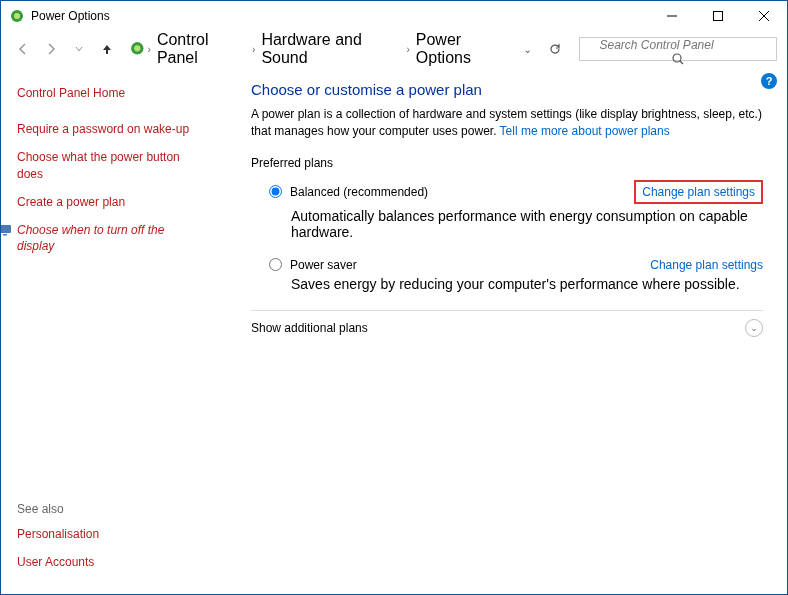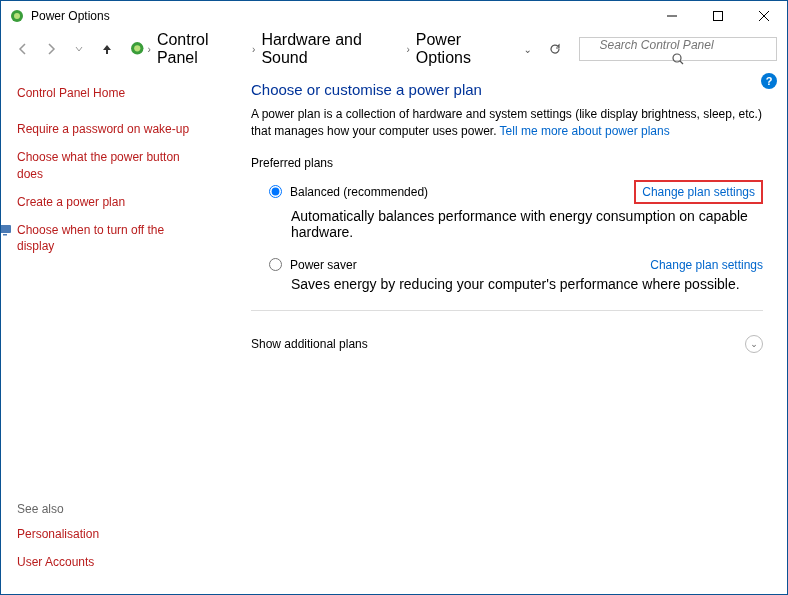--- a/index.html
+++ b/index.html
@@ -17,40 +17,40 @@
   .chev { color: #666; padding: 0 2px; font-size: 10px; }
   .addr-bar { display: flex; align-items: center; flex: 1; height: 24px; }
   .addr-drop { width: 16px; text-align: center; color: #555; font-size: 10px; margin-left: 4px; }
   .refresh { width: 24px; height: 24px; display: flex; align-items: center; justify-content: center; color: #555; margin-left: 4px; }
   .search-box { width: 198px; height: 24px; border: 1px solid #ccc; display: flex; align-items: center; margin-left: 8px; padding: 0 6px; flex-direction: column; }
   .search-box input { border: none; outline: none; flex: 1; font-size: 12px; font-style: italic; color: #555; background: transparent; }
   .search-icon { width: 14px; height: 14px; color: #555; }
   .content { display: flex; height: calc(595px - 30px - 36px - 2px); position: relative; }
   .sidebar { width: 212px; padding: 18px 16px 12px 16px; display: flex; flex-direction: column; }
   .sidebar a { color: #b91c1c; text-decoration: none; display: block; margin-bottom: 12px; line-height: 1.35; }
-  .side-icon-row { display: flex; align-items: flex-start; margin-bottom: 12px; }
+  .side-icon-row { display: flex; align-items: flex-start; margin-bottom: 12px; font-style: italic; }
   .side-icon-row .ico { width: 16px; height: 16px; margin-left: -20px; margin-right: 4px; flex-shrink: 0; }
   .side-spacer { flex: 1; }
   .see-also { color: #666; margin-bottom: 10px; }
   .main { flex: 1; padding: 14px 24px 12px 38px; position: relative; }
   .help-icon { position: absolute; top: 6px; right: 10px; width: 16px; height: 16px; background: #0078d7; color: #fff; border-radius: 50%; font-size: 11px; font-weight: bold; display: flex; align-items: center; justify-content: center; }
   h1 { color: #003399; font-size: 15px; font-weight: normal; margin-bottom: 8px; }
   .desc { font-size: 12px; line-height: 1.4; margin-bottom: 16px; }
   .desc a { color: #0066cc; text-decoration: none; }
   .section-label { font-size: 12px; margin-bottom: 10px; }
   .plan { margin-left: 18px; margin-bottom: 18px; }
   .plan-head { display: flex; align-items: center; }
   .plan-head label { display: flex; align-items: center; flex: 1; }
   .plan-head input[type=radio] { margin-right: 8px; }
   .plan-name { font-size: 12px; }
   .plan-name.bold { font-weight: normal; }
   .plan-link { color: #0066cc; text-decoration: none; font-size: 12px; white-space: nowrap; }
   .plan-link.highlight { border: 2px solid #e03131; padding: 3px 6px; }
   .plan-desc { font-size: 14px; margin-left: 22px; margin-top: 4px; color: #000; }
-  .show-more { display: flex; align-items: center; border-top: 1px solid #ddd; padding-top: 24px; margin-top: 8px; }
+  .show-more { display: flex; align-items: center; border-top: 1px solid #ddd; padding-top: 8px; margin-top: 8px; }
   .show-more .txt { flex: 1; font-size: 12px; }
   .expand-btn { width: 18px; height: 18px; border: 1px solid #bbb; border-radius: 50%; display: flex; align-items: center; justify-content: center; color: #666; font-size: 9px; }
 </style>
 </head>
 <body>
 
 <div class="titlebar">
   <span class="title-icon">
     <svg viewBox="0 0 16 16">
         <circle cx="8" cy="8" r="6" fill="#3a9d3a"></circle>

